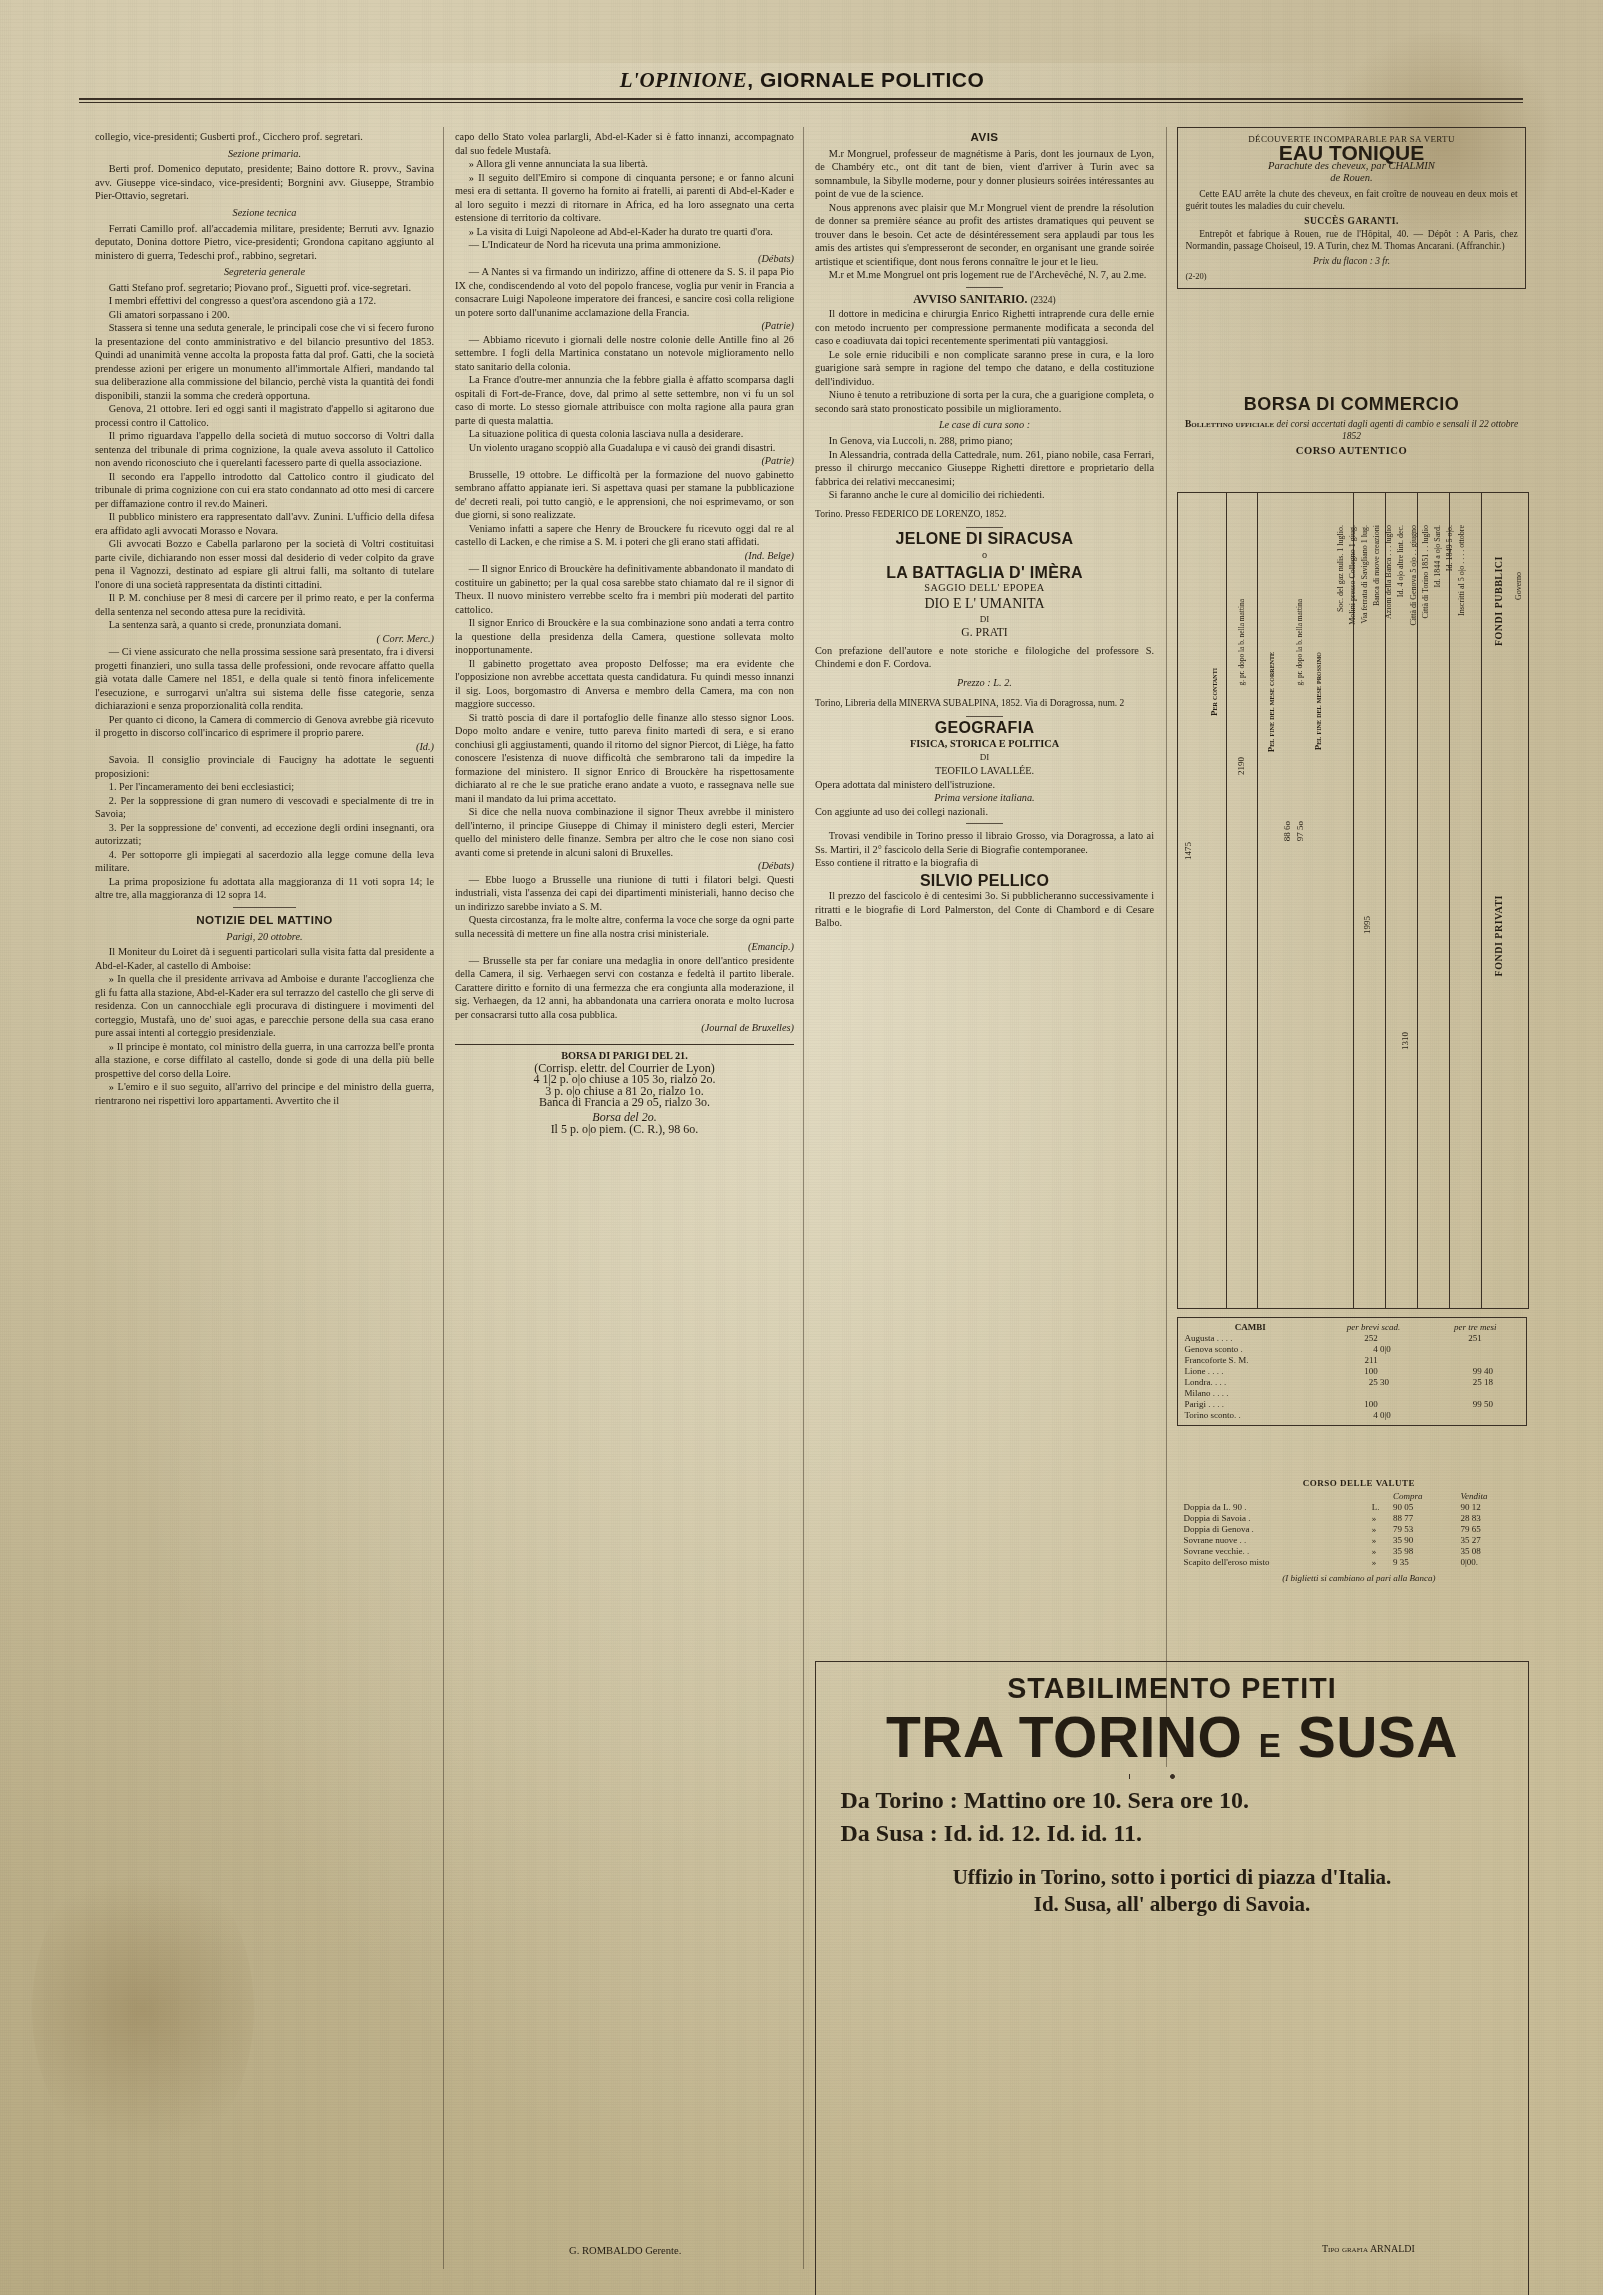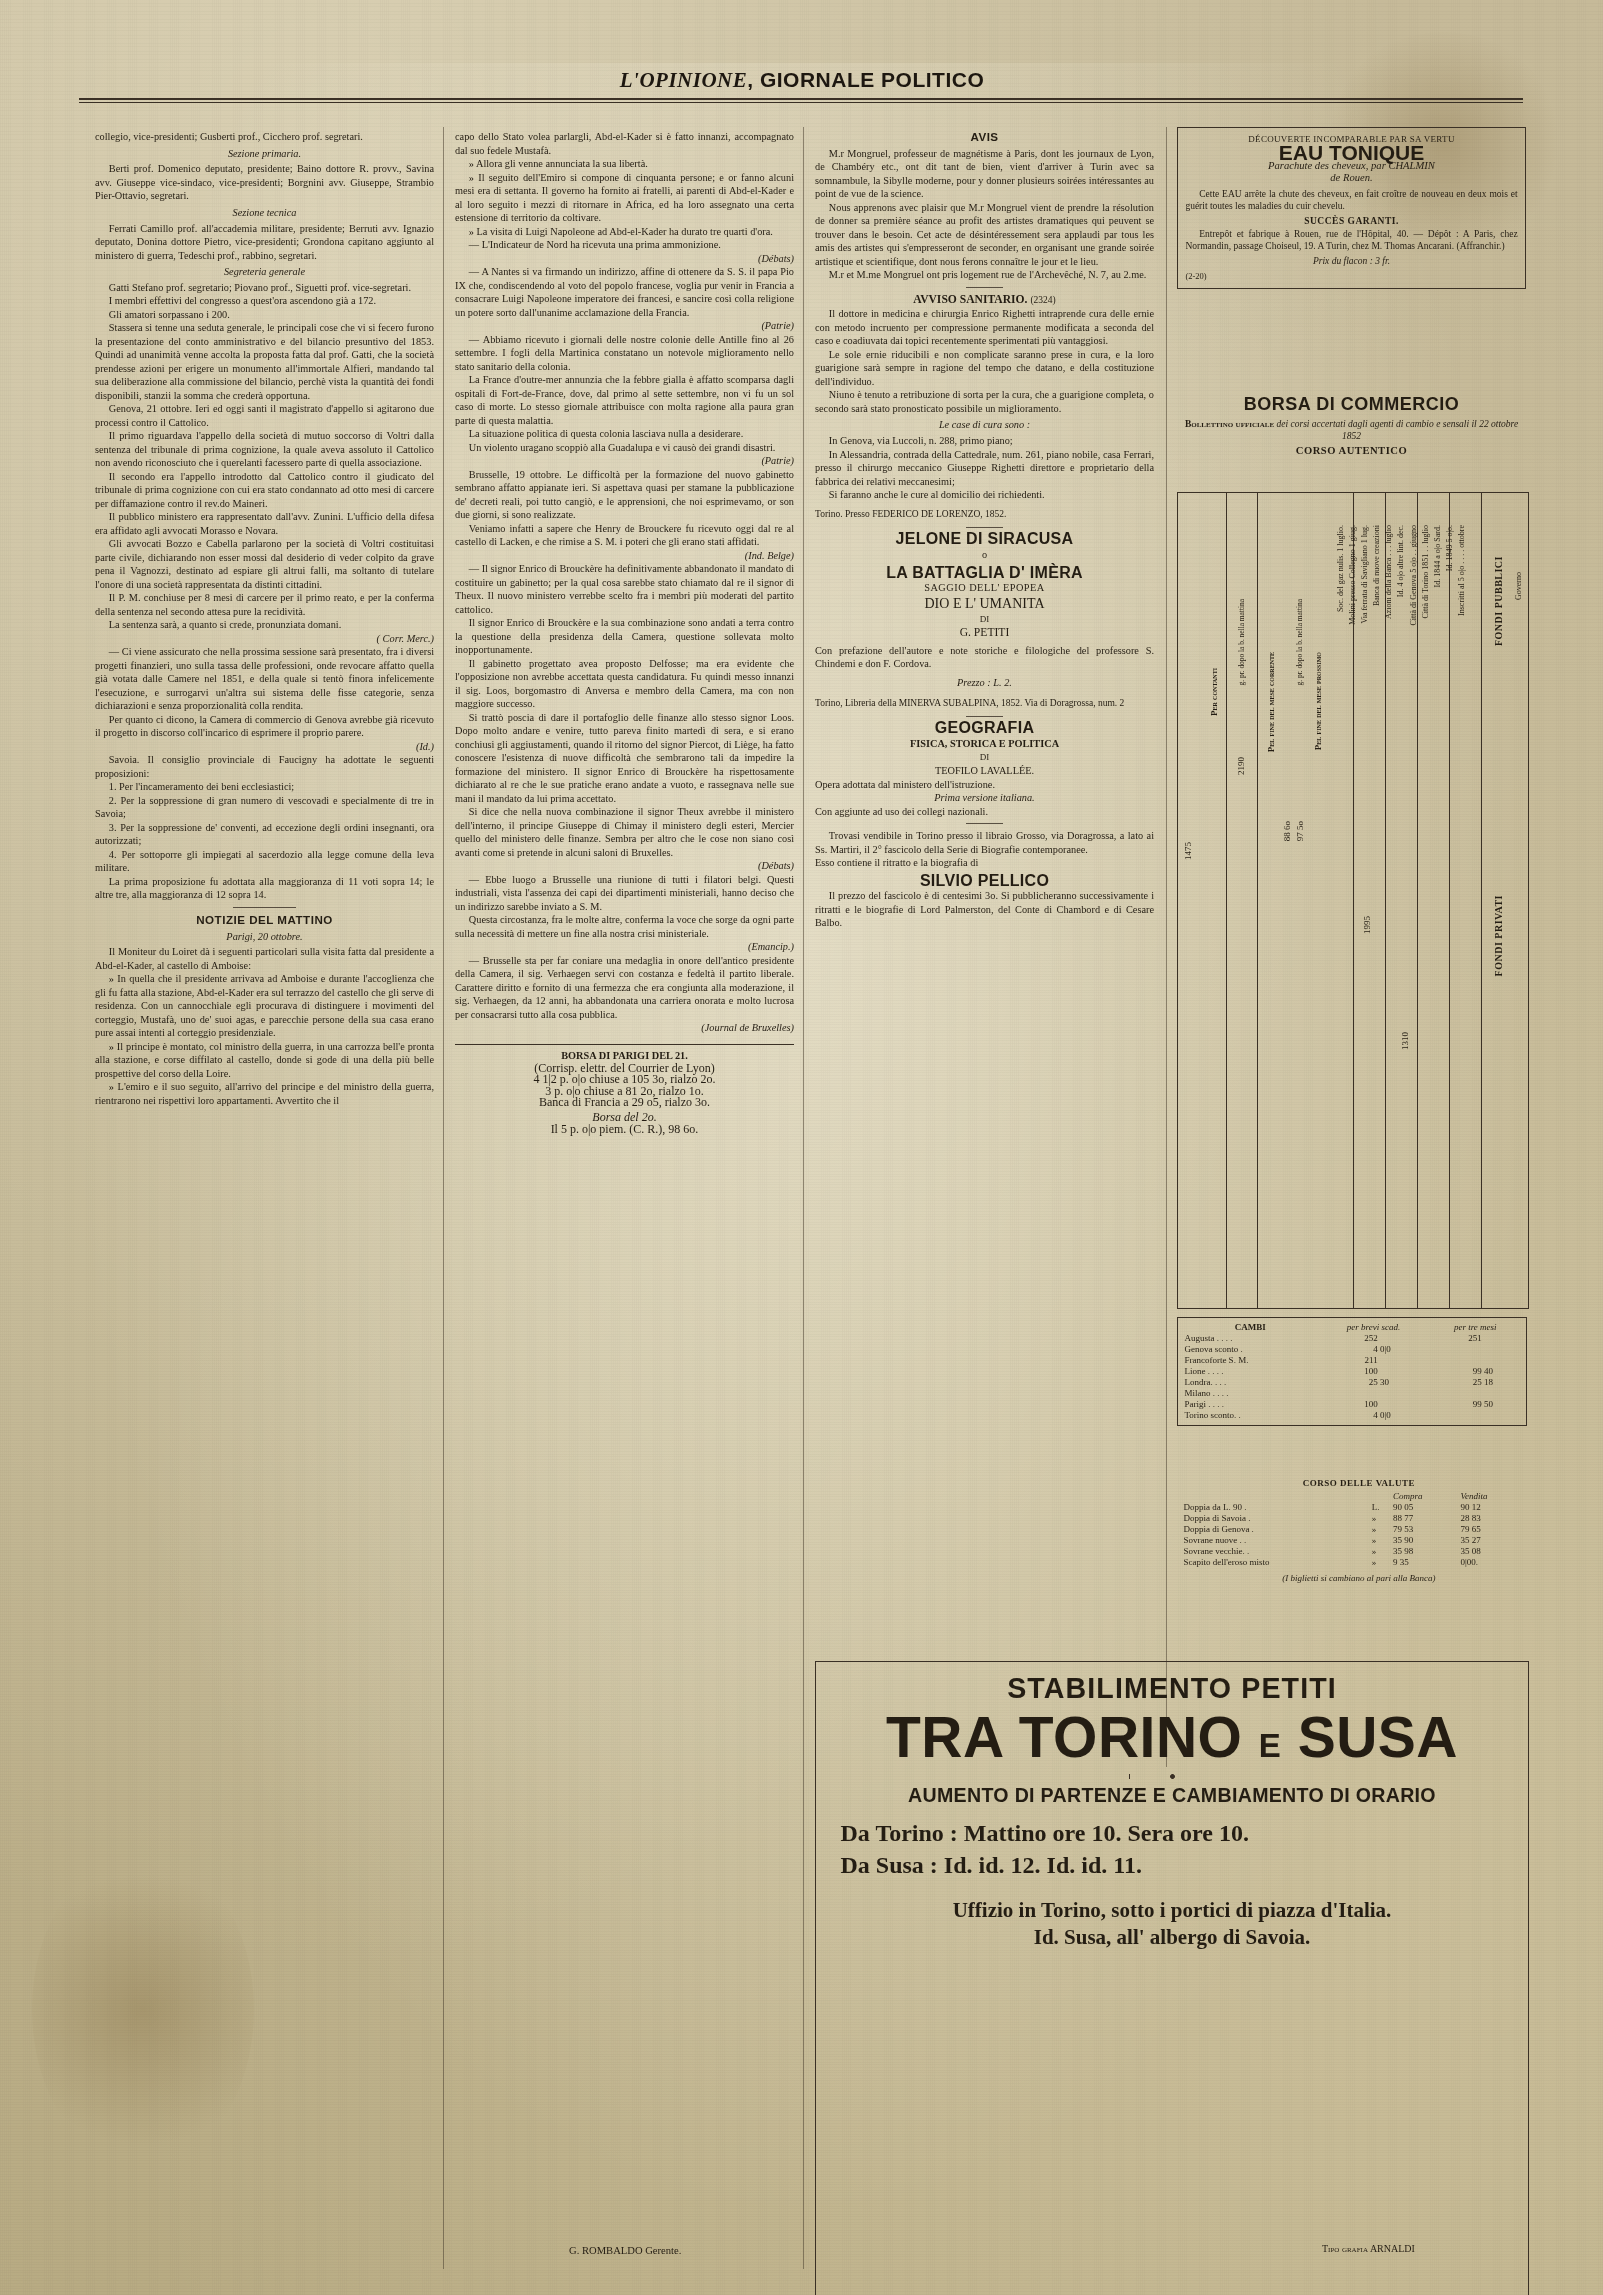--- a/index.html
+++ b/index.html
@@ -319,21 +319,21 @@
     <p>In Alessandria, contrada della Cattedrale, num. 261, piano nobile, casa Ferrari, presso il chirurgo meccanico Giuseppe Righetti direttore e proprietario della fabbrica dei relativi meccanesimi;</p>
     <p>Si faranno anche le cure al domicilio dei richiedenti.</p>
     <p class="noind" style="margin-top:6.3px;font-size:9.5px;">Torino. Presso FEDERICO DE LORENZO, 1852.</p>
     <div class="sep short"></div>
     <p class="bigtitle">JELONE DI SIRACUSA</p>
     <p class="ctr">o</p>
     <p class="bigtitle">LA BATTAGLIA D' IMÈRA</p>
     <p class="ctr" style="font-variant:small-caps;letter-spacing:0.5px;">SAGGIO DELL' EPOPEA</p>
     <p class="title2">DIO E L' UMANITA</p>
     <p class="ctr" style="font-size:9px;font-variant:small-caps;">DI</p>
-    <p class="ctr" style="font-size:11.6px;font-variant:small-caps;">G. PETITI</p>
+    <p class="ctr" style="font-size:11.6px;font-variant:small-caps;">G. PRATI</p>
     <p style="text-indent:0;margin-top:4.2px;">Con prefazione dell'autore e note storiche e filologiche del professore S. Chindemi e don F. Cordova.</p>
     <p class="ctr" style="font-style:italic;margin-top:5.3px;">Prezzo : L. 2.</p>
     <p class="noind" style="margin-top:7.4px;font-size:9.5px;">Torino, Libreria della MINERVA SUBALPINA, 1852. Via di Doragrossa, num. 2</p>
     <div class="sep short"></div>
     <p class="bigtitle">GEOGRAFIA</p>
     <p class="ctr" style="font-variant:small-caps;font-weight:bold;">FISICA, STORICA E POLITICA</p>
     <p class="ctr" style="font-size:9px;font-variant:small-caps;">DI</p>
     <p class="ctr" style="font-variant:small-caps;">TEOFILO LAVALLÉE.</p>
     <p style="text-indent:0;">Opera adottata dal ministero dell'istruzione.</p>
     <p class="ctr" style="font-style:italic;">Prima versione italiana.</p>
@@ -527,21 +527,20 @@
   </div>
 
   <div class="petiti">
     <div class="t1">STABILIMENTO PETITI</div>
     <div class="t2">
       <span>TRA TORINO</span>
       <span class="sm">E</span>
       <span>SUSA</span>
     </div>
     <div class="orn"></div>
-    <div class="t3">AUMENTO DI PARTENZE E CAMBIAMENTO DI ORARIO</div>
     <div class="t4">Da Torino : Mattino ore 10.   Sera ore 10.</div>
     <div class="t4">Da Susa :        Id.      id. 12.    Id.   id. 11.</div>
     <div class="t5">Uffizio in Torino, sotto i portici di piazza d'Italia.</div>
     <div class="t6">Id.    Susa, all' albergo di Savoia.</div>
   </div>
 
   <div class="gerente">G. ROMBALDO Gerente.</div>
   <div class="foot">Tipo grafia ARNALDI</div>
 </div>
 

